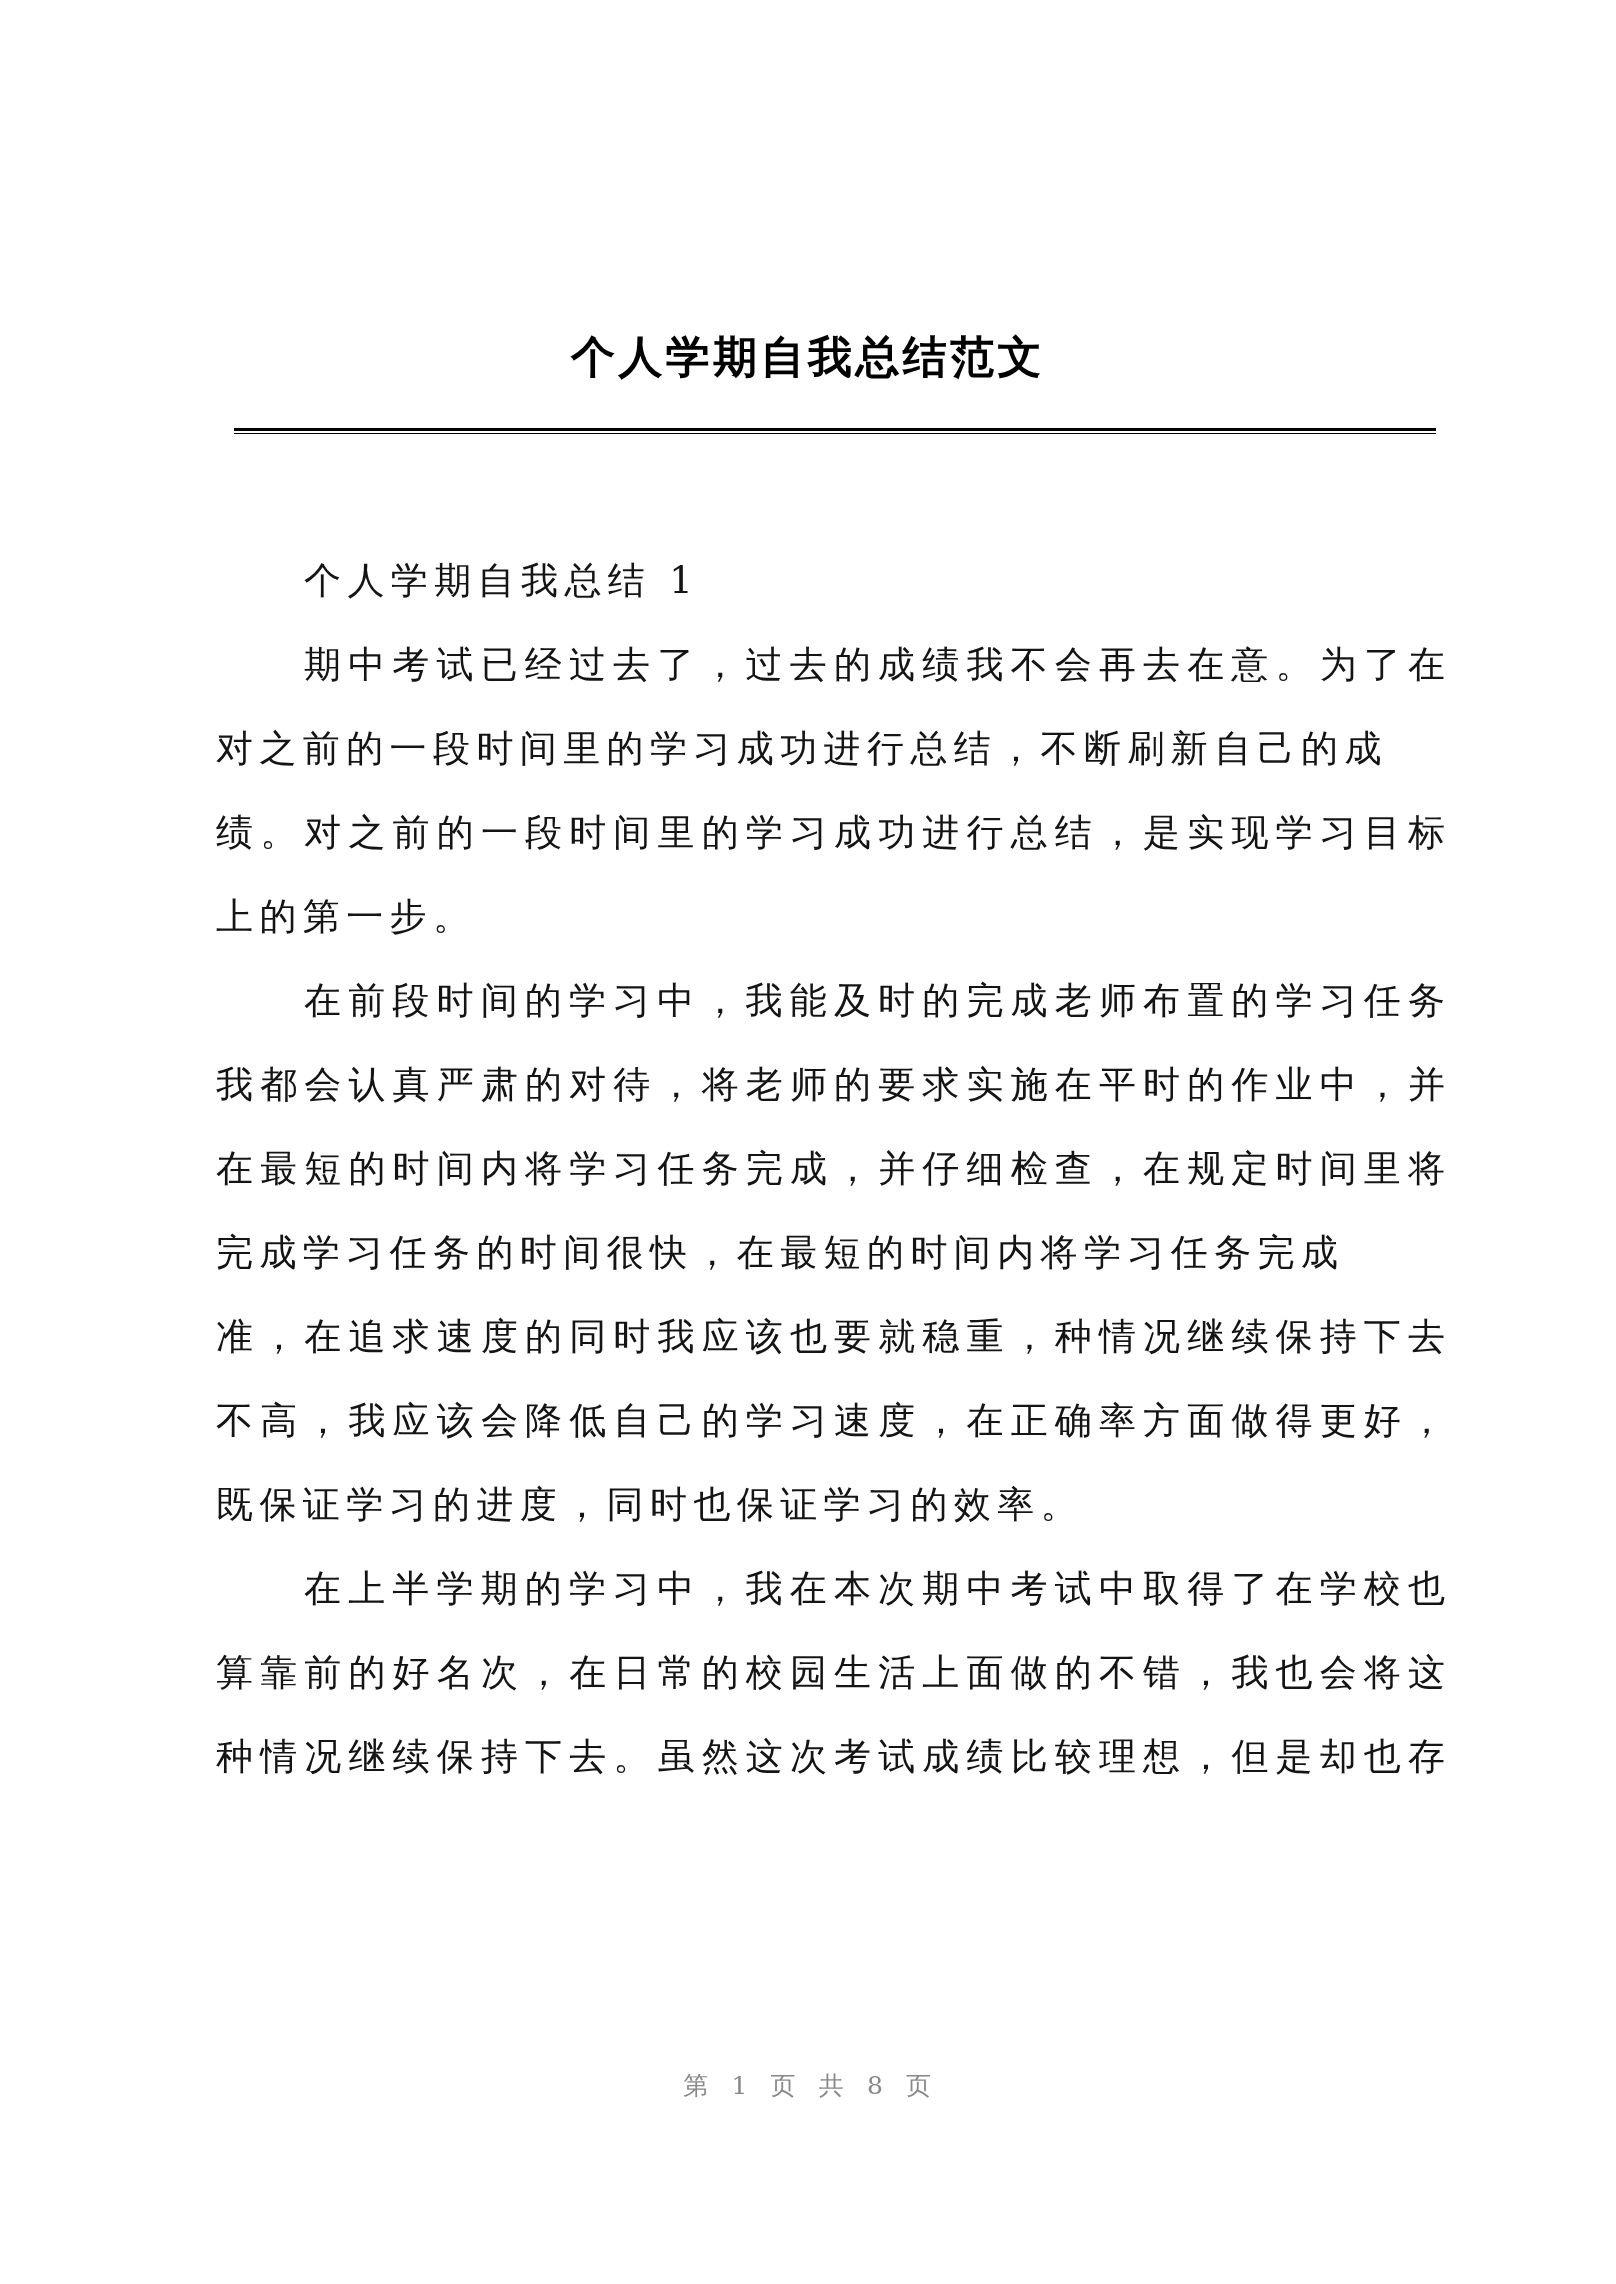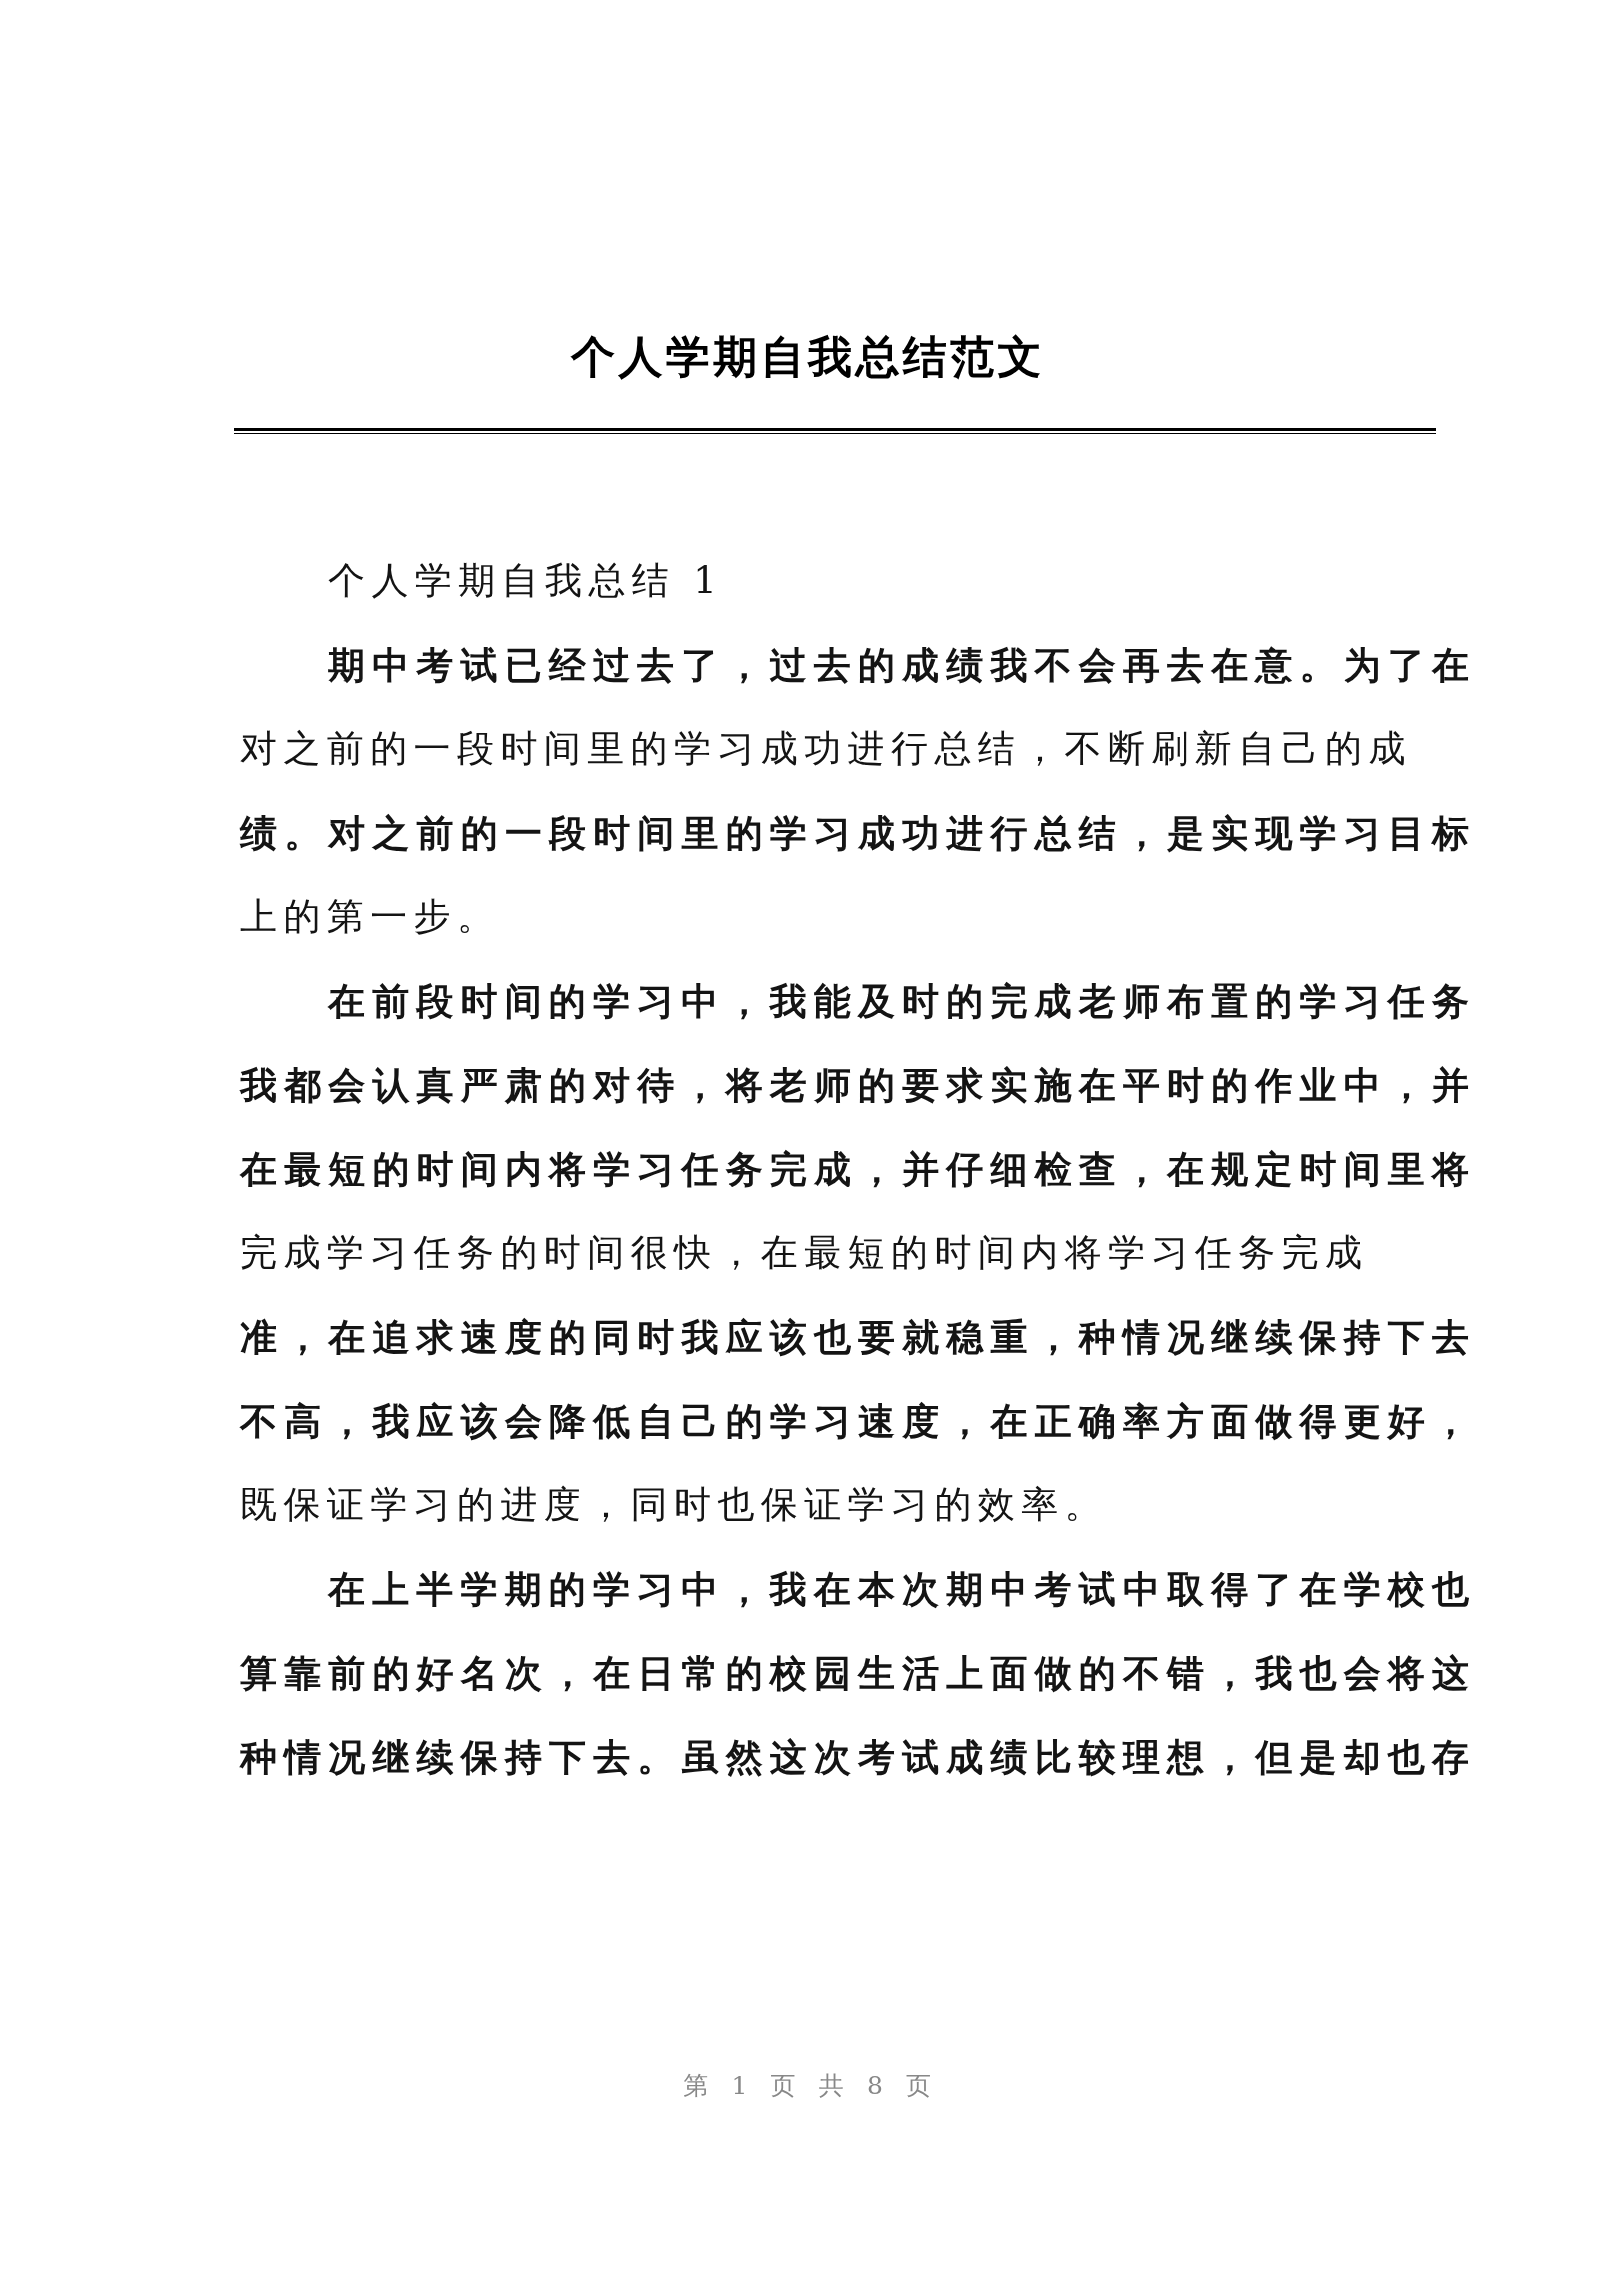--- a/index.html
+++ b/index.html
@@ -54,39 +54,37 @@
       left: 0; right: 0;
       top: 5px;
       height: 1.3px;
       background: #000000;
     }
     .body-text {
       position: absolute;
       left: 216px;
       top: 539px;
       width: 1229px;
-      margin-left: 24px;
     }
     .line {
       display: block;
       height: 84px;
       line-height: 84px;
       font-size: 37px;
       letter-spacing: 6.4px;
       white-space: nowrap;
       color: #141414;
     }
     .line.indent {
       padding-left: 88px;
     }
     .line.justify {
       text-align: justify;
       text-align-last: justify;
       letter-spacing: 0;
-      font-weight: bold;
     }
     .footer {
       position: absolute;
       left: 0;
       width: 1616px;
       top: 2069px;
       text-align: center;
       font-size: 25px;
       line-height: 34px;
       color: #888888;

